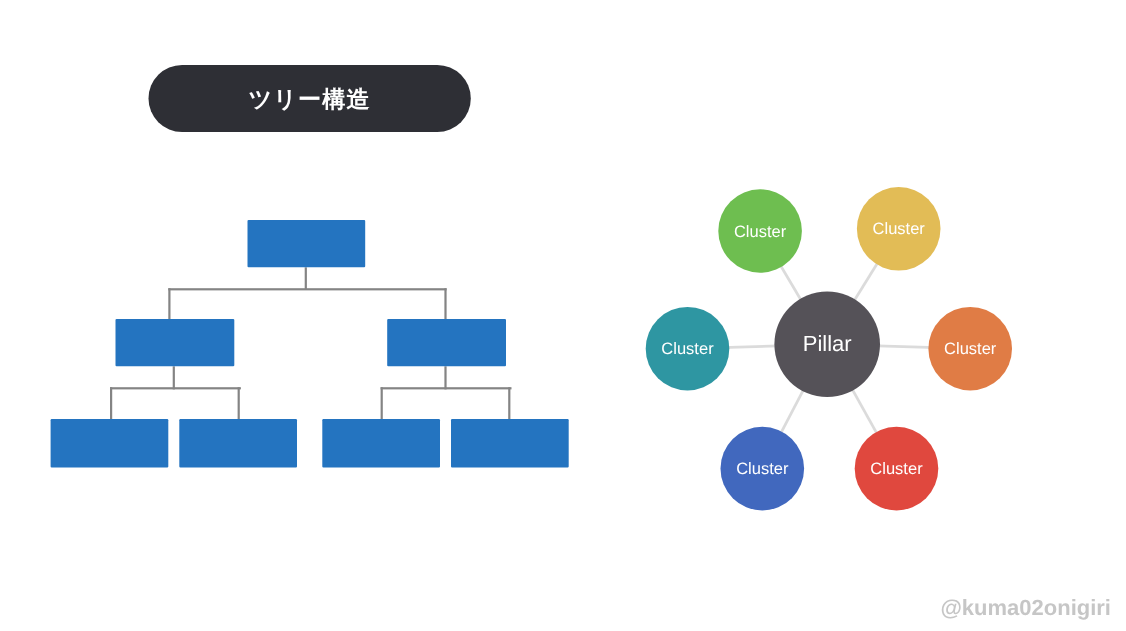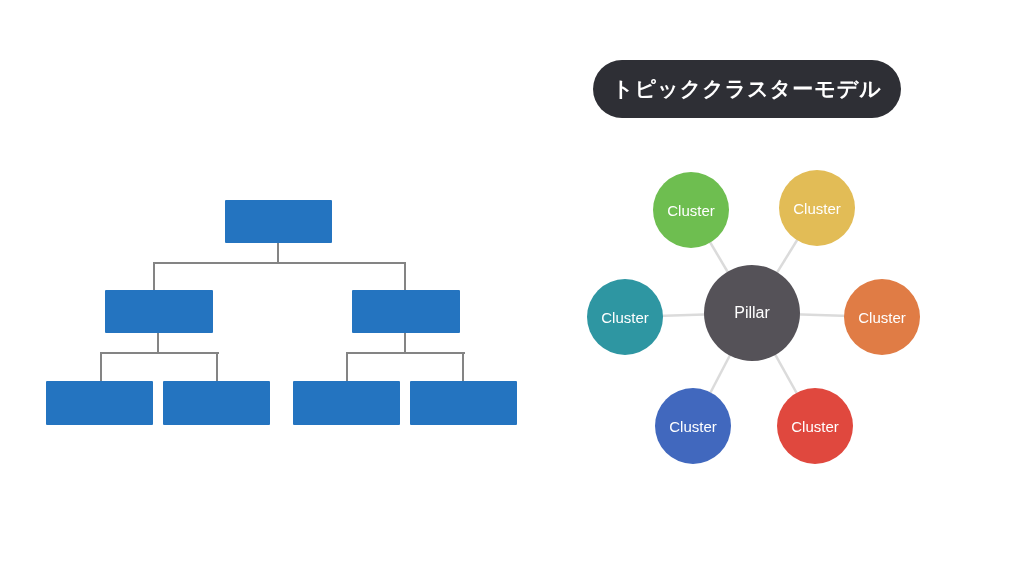--- a/index.html
+++ b/index.html
@@ -34,38 +34,38 @@
   .l9{left:404px;top:333px;width:2px;height:21px;}
   .l10{left:346px;top:352px;width:119px;height:2px;}
   .l11{left:346px;top:352px;width:2px;height:29px;}
   .l12{left:462px;top:352px;width:2px;height:29px;}
   .connector-svg{position:absolute;left:0;top:0;width:1024px;height:574px;pointer-events:none;}
   .circle{
     position:absolute;border-radius:50%;color:#ffffff;font-weight:400;
     display:flex;align-items:center;justify-content:center;
   }
   .cluster{width:76px;height:76px;font-size:15px;}
-  .pillar{left:704px;top:265px;width:96px;height:96px;font-size:16px;text-align:center;}
+  .pillar{left:704px;top:265px;width:96px;height:96px;font-size:20px;text-align:center;}
   .c-green{left:653px;top:172px;}
   .c-yellow{left:779px;top:170px;}
   .c-teal{left:587px;top:279px;}
   .c-orange{left:844px;top:279px;}
   .c-blue{left:655px;top:388px;}
   .c-red{left:777px;top:388px;}
   .watermark{
     position:absolute;right:14px;bottom:9px;font-size:20px;font-weight:700;
   }
 </style>
 </head>
 <body>
 
 <div class="canvas">
 
+  <div class="pill pill-left" style="background-color: rgb(46, 47, 53);">ツリー構造</div>
 
-  <div class="pill pill-right" style="background-color: rgb(46, 47, 53);">トピッククラスターモデル</div>
 
   <div>
     <div class="tree-line l1" style="background-color: rgb(132, 132, 132);"></div>
     <div class="tree-line l2" style="background-color: rgb(132, 132, 132);"></div>
     <div class="tree-line l3" style="background-color: rgb(132, 132, 132);"></div>
     <div class="tree-line l4" style="background-color: rgb(132, 132, 132);"></div>
     <div class="tree-line l5" style="background-color: rgb(132, 132, 132);"></div>
     <div class="tree-line l6" style="background-color: rgb(132, 132, 132);"></div>
     <div class="tree-line l7" style="background-color: rgb(132, 132, 132);"></div>
     <div class="tree-line l8" style="background-color: rgb(132, 132, 132);"></div>
@@ -95,14 +95,15 @@
 
     <div class="circle cluster c-green" style="background-color: rgb(110, 190, 80);">Cluster</div>
     <div class="circle cluster c-yellow" style="background-color: rgb(226, 188, 86);">Cluster</div>
     <div class="circle cluster c-teal" style="background-color: rgb(46, 150, 162);">Cluster</div>
     <div class="circle cluster c-orange" style="background-color: rgb(224, 124, 69);">Cluster</div>
     <div class="circle cluster c-blue" style="background-color: rgb(65, 104, 190);">Cluster</div>
     <div class="circle cluster c-red" style="background-color: rgb(224, 72, 62);">Cluster</div>
     <div class="circle pillar" style="background-color: rgb(85, 82, 88);">Pillar</div>
   </div>
 
+  <div class="watermark" style="color: rgb(198, 198, 198);">@kuma02onigiri</div>
 
 </div>
 
 </body></html>

